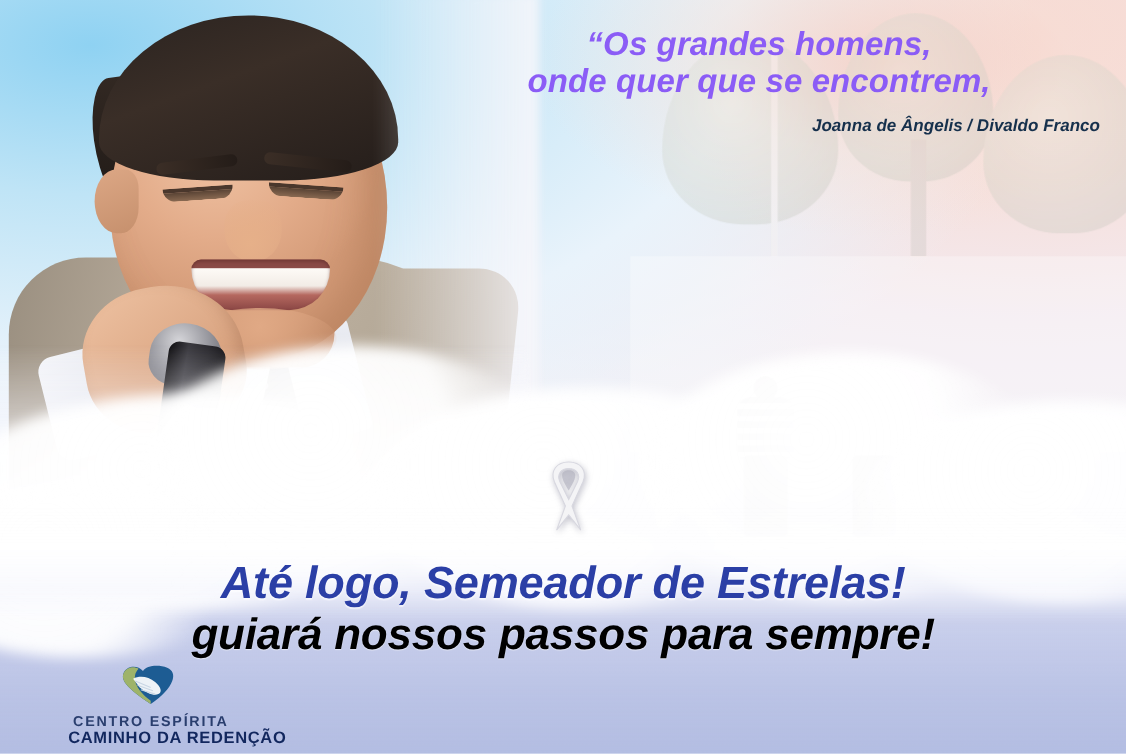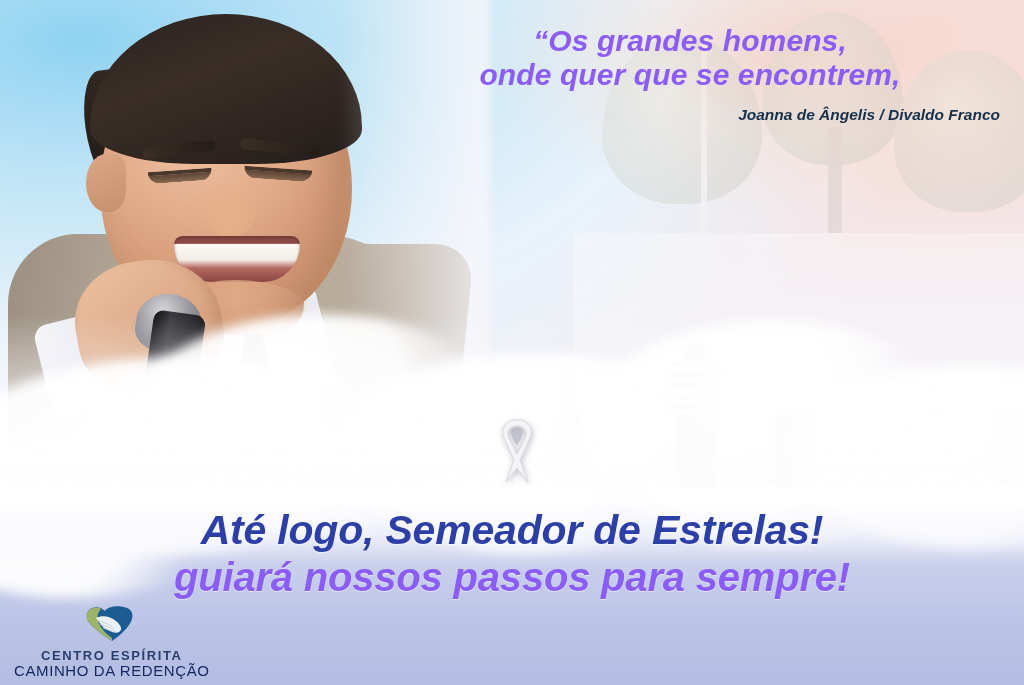--- a/index.html
+++ b/index.html
@@ -287,37 +287,37 @@
   }
   .headline .h{
     font-style:italic;font-weight:bold;
     font-size:41px;line-height:41px;
     letter-spacing:-.2px;
     margin:0 0 6px 0;
     text-shadow:0 1px 1px rgba(255,255,255,.55);
   }
   .headline .h1{color:#2b3fa6;font-size:41px;}
   .headline .h2{color:#2457c3;font-size:39px;}
-  .headline .h3{color:#8b5cf6;font-size:40px;}
+  .headline .h3{color:#000000;font-size:40px;}
 
   
   .logo{
     position:absolute;bottom:6px;
     display:flex;flex-direction:column;align-items:center;
   }
   .logo-left{left:14px;}
   .logo-right{right:12px;}
   .logo .mark{margin-bottom:3px;}
   .logo .l1{
     font-size:13px;font-weight:bold;letter-spacing:1.6px;
     color:#2a3e6e;line-height:13px;
   }
   .logo .l2{
-    font-size:15px;font-weight:normal;letter-spacing:.6px;
-    color:#12275e;line-height:17px;
+    font-size:15px;font-weight:bold;letter-spacing:.6px;
+    color:#12275e;line-height:17px;margin-left:48px;
   }
   .logo-right .l2{font-size:16px;color:#14306b;letter-spacing:.4px;}
 </style>
 </head>
 <body>
 
 <div id="poster">
 
   <div class="bg-sky"></div>
   <div class="bg-warm"></div>

